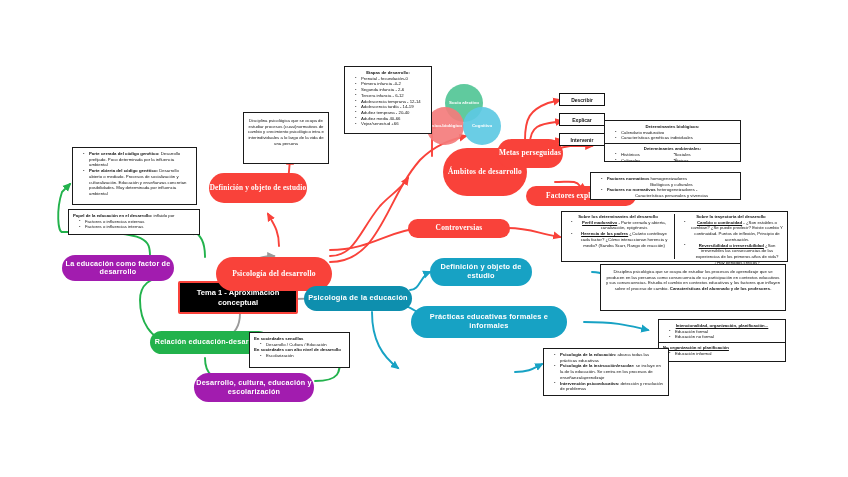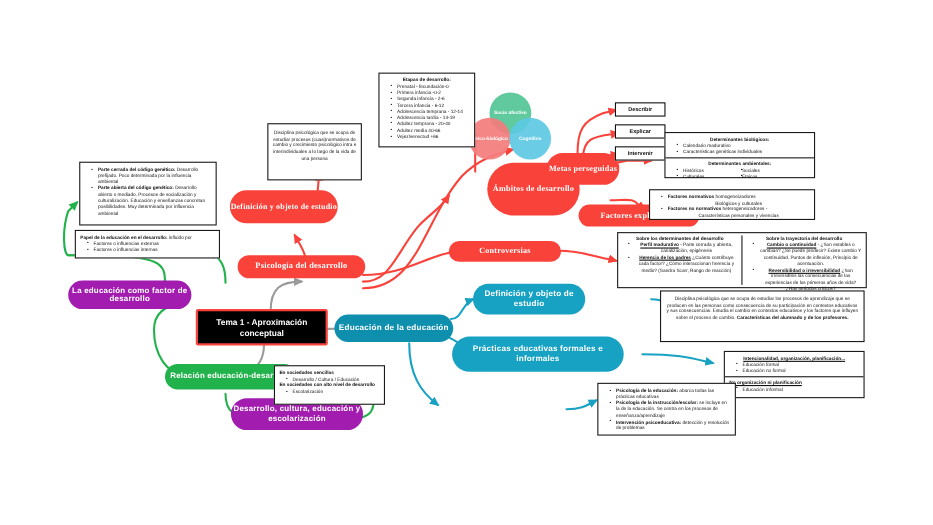--- a/index.html
+++ b/index.html
@@ -103,21 +103,21 @@
       <path d="M398,305 C412,305 416,314 430,318" stroke="#17a2c4" marker-end="url(#aC)"></path>
       <path d="M372,312 C372,340 382,356 398,368" stroke="#17a2c4" marker-end="url(#aC)"></path>
       <path d="M592,272 C604,272 606,276 606,282" stroke="#17a2c4" marker-end="url(#aC)"></path>
       <path d="M584,322 C620,322 630,326 648,330" stroke="#17a2c4" marker-end="url(#aC)"></path>
       <path d="M515,372 C530,372 534,368 542,364" stroke="#17a2c4" marker-end="url(#aC)"></path>
     </g>
   </svg>
 
   <div class="center" style="left:178px;top:281px;width:120px;height:33px;font-size:7.6px;border-radius:2px;">Tema 1 - Aproximación conceptual</div>
 
-  <div class="node pill red" style="left:216px;top:232px;width:116px;height:21px;font-size:7.6px;">Psicología del desarrollo</div>
+  <div class="node pill red" style="left:216px;top:257px;width:116px;height:34px;font-size:7.6px;">Psicología del desarrollo</div>
 
   <div class="node pill red" style="left:209px;top:173px;width:98px;height:30px;font-size:7.2px;">Definición y objeto de estudio</div>
 
   <div class="node pill red" style="left:399px;top:148px;width:84px;height:48px;font-size:7.4px;margin-left:44px;">Ámbitos de desarrollo</div>
 
   <div class="node pill red" style="left:497px;top:139px;width:66px;height:29px;font-size:7.4px;">Metas perseguidas</div>
 
   <div class="node pill red" style="left:526px;top:186px;width:110px;height:20px;font-size:7.4px;">Factores explicativos</div>
 
   <div class="node pill red" style="left:408px;top:219px;width:102px;height:19px;font-size:7.4px;">Controversias</div>
@@ -135,23 +135,23 @@
       </div>
     <div class="circ c-cog" style="left:38px;top:23px;width:38px;height:38px;">
         <span>Cognitivo</span>
       </div>
   </div>
 
   <div class="node pill lgreen" style="left:62px;top:255px;width:112px;height:26px;font-size:7.2px;">La educación como factor de desarrollo</div>
 
   <div class="node pill green" style="left:150px;top:331px;width:120px;height:23px;font-size:7.2px;">Relación educación-desarrollo</div>
 
-  <div class="node pill lgreen" style="left:194px;top:362px;width:120px;height:29px;font-size:7.2px;margin-left:16px;">Desarrollo, cultura, educación y escolarización</div>
-
-  <div class="node pill teal" style="left:304px;top:286px;width:108px;height:25px;font-size:7.4px;">Educación de la educación</div>
+  <div class="node pill lgreen" style="left:194px;top:373px;width:120px;height:29px;font-size:7.2px;">Desarrollo, cultura, educación y escolarización</div>
+
+  <div class="node pill teal" style="left:304px;top:286px;width:108px;height:25px;font-size:7.4px;">Psicología de la educación</div>
 
   <div class="node pill cyan" style="left:430px;top:258px;width:102px;height:28px;font-size:7.4px;">Definición y objeto de estudio</div>
 
   <div class="node pill cyan" style="left:411px;top:306px;width:156px;height:32px;font-size:7.4px;">Prácticas educativas formales e informales</div>
 
 
   <div class="obox" style="left:72px;top:147px;width:125px;height:58px;">
     <ul>
       <li><b>Parte cerrada del código genético:</b><span> Desarrollo prefijado. Poco determinada por la influencia ambiental</span></li>
       <li><b>Parte abierta del código genético:</b><span> Desarrollo abierto o mediado. Procesos de socialización y culturalización. Educación y enseñanzas concretan posibilidades. Muy determinada por influencia ambiental</span></li>

